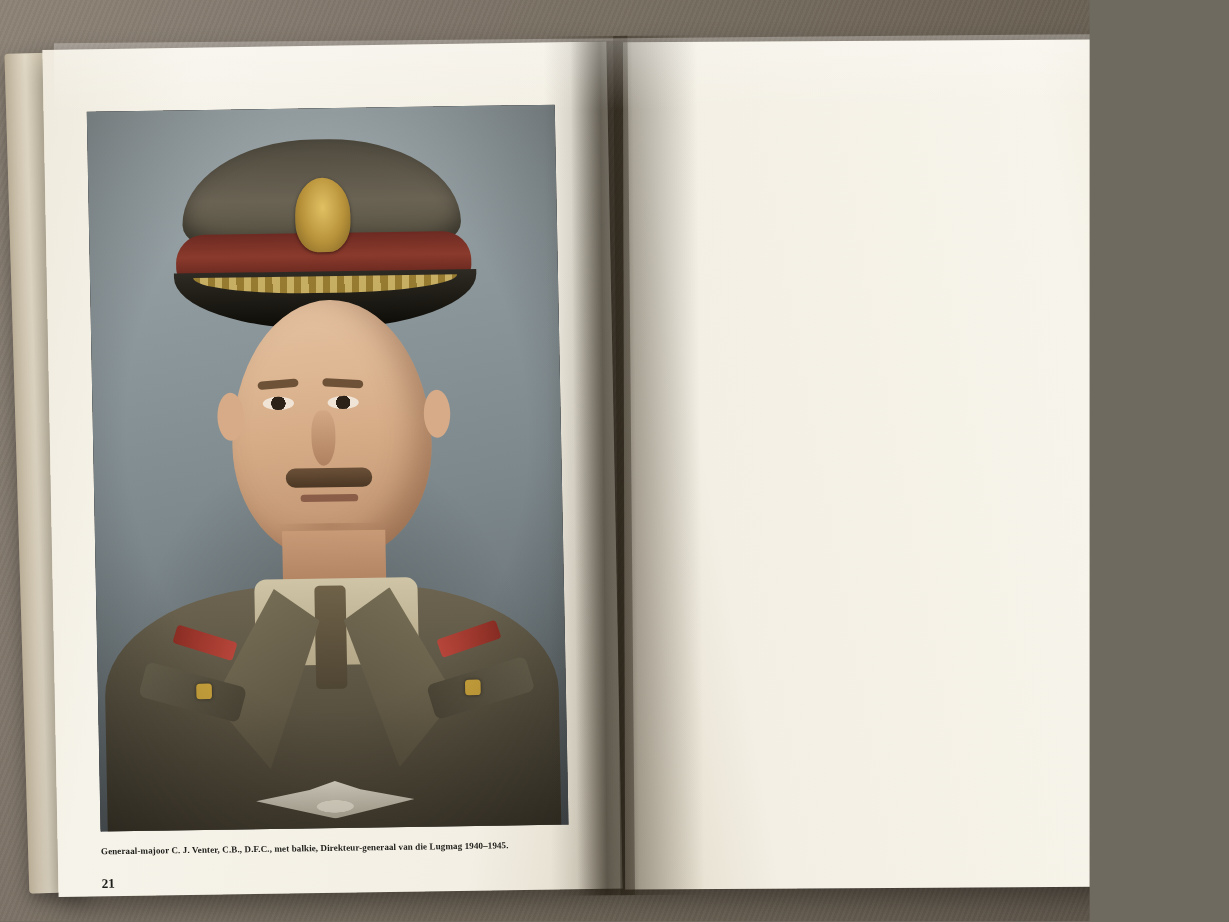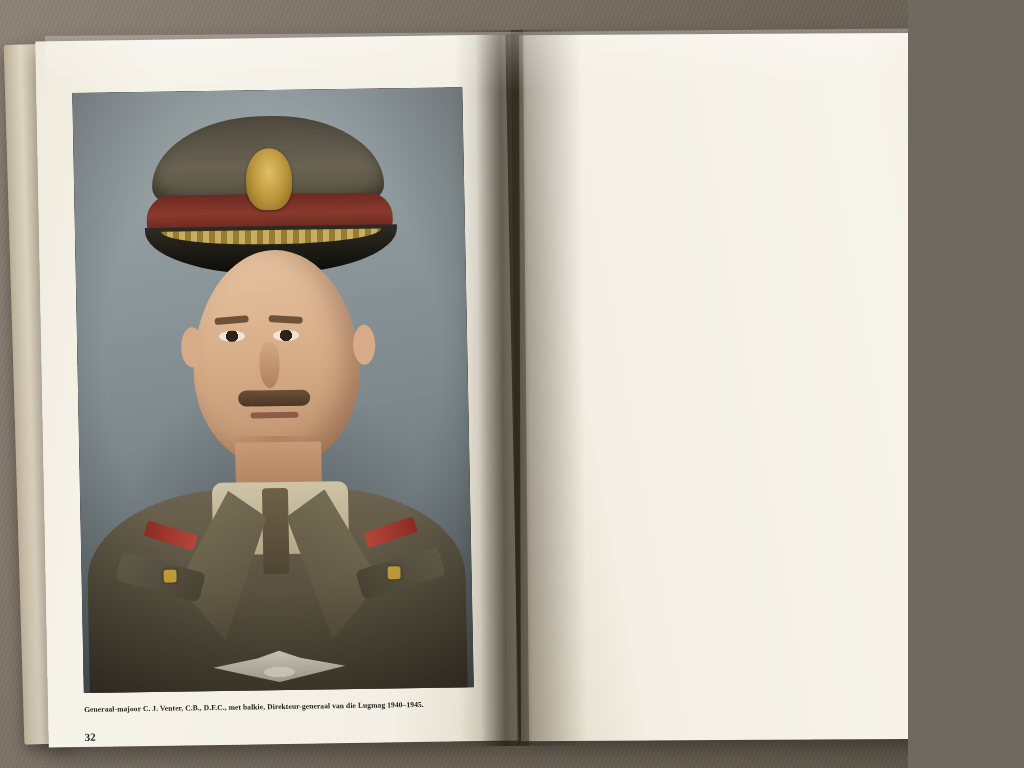--- a/index.html
+++ b/index.html
@@ -292,21 +292,21 @@
         <div class="shoulder-board-r"></div>
         <div class="rank-pip" style="left:82px; top:478px;"></div>
         <div class="rank-pip" style="left:306px; top:478px;"></div>
         <div class="wings"></div>
 
         <div class="photo-vignette"></div>
       </div>
 
       <div class="caption-left">Generaal-majoor C. J. Venter, C.B., D.F.C., met balkie, Direkteur-generaal van die Lugmag 1940–1945.</div>
 
-      <div class="folio folio-left">32</div>
+      <div class="folio folio-left">21</div>
     </div>
 
     <div class="page page-right">
 
       <div class="folio folio-right">39</div>
     </div>
 
     <div class="gutter gutter-l"></div>
     <div class="gutter gutter-r"></div>
     <div class="spine-shadow"></div>

